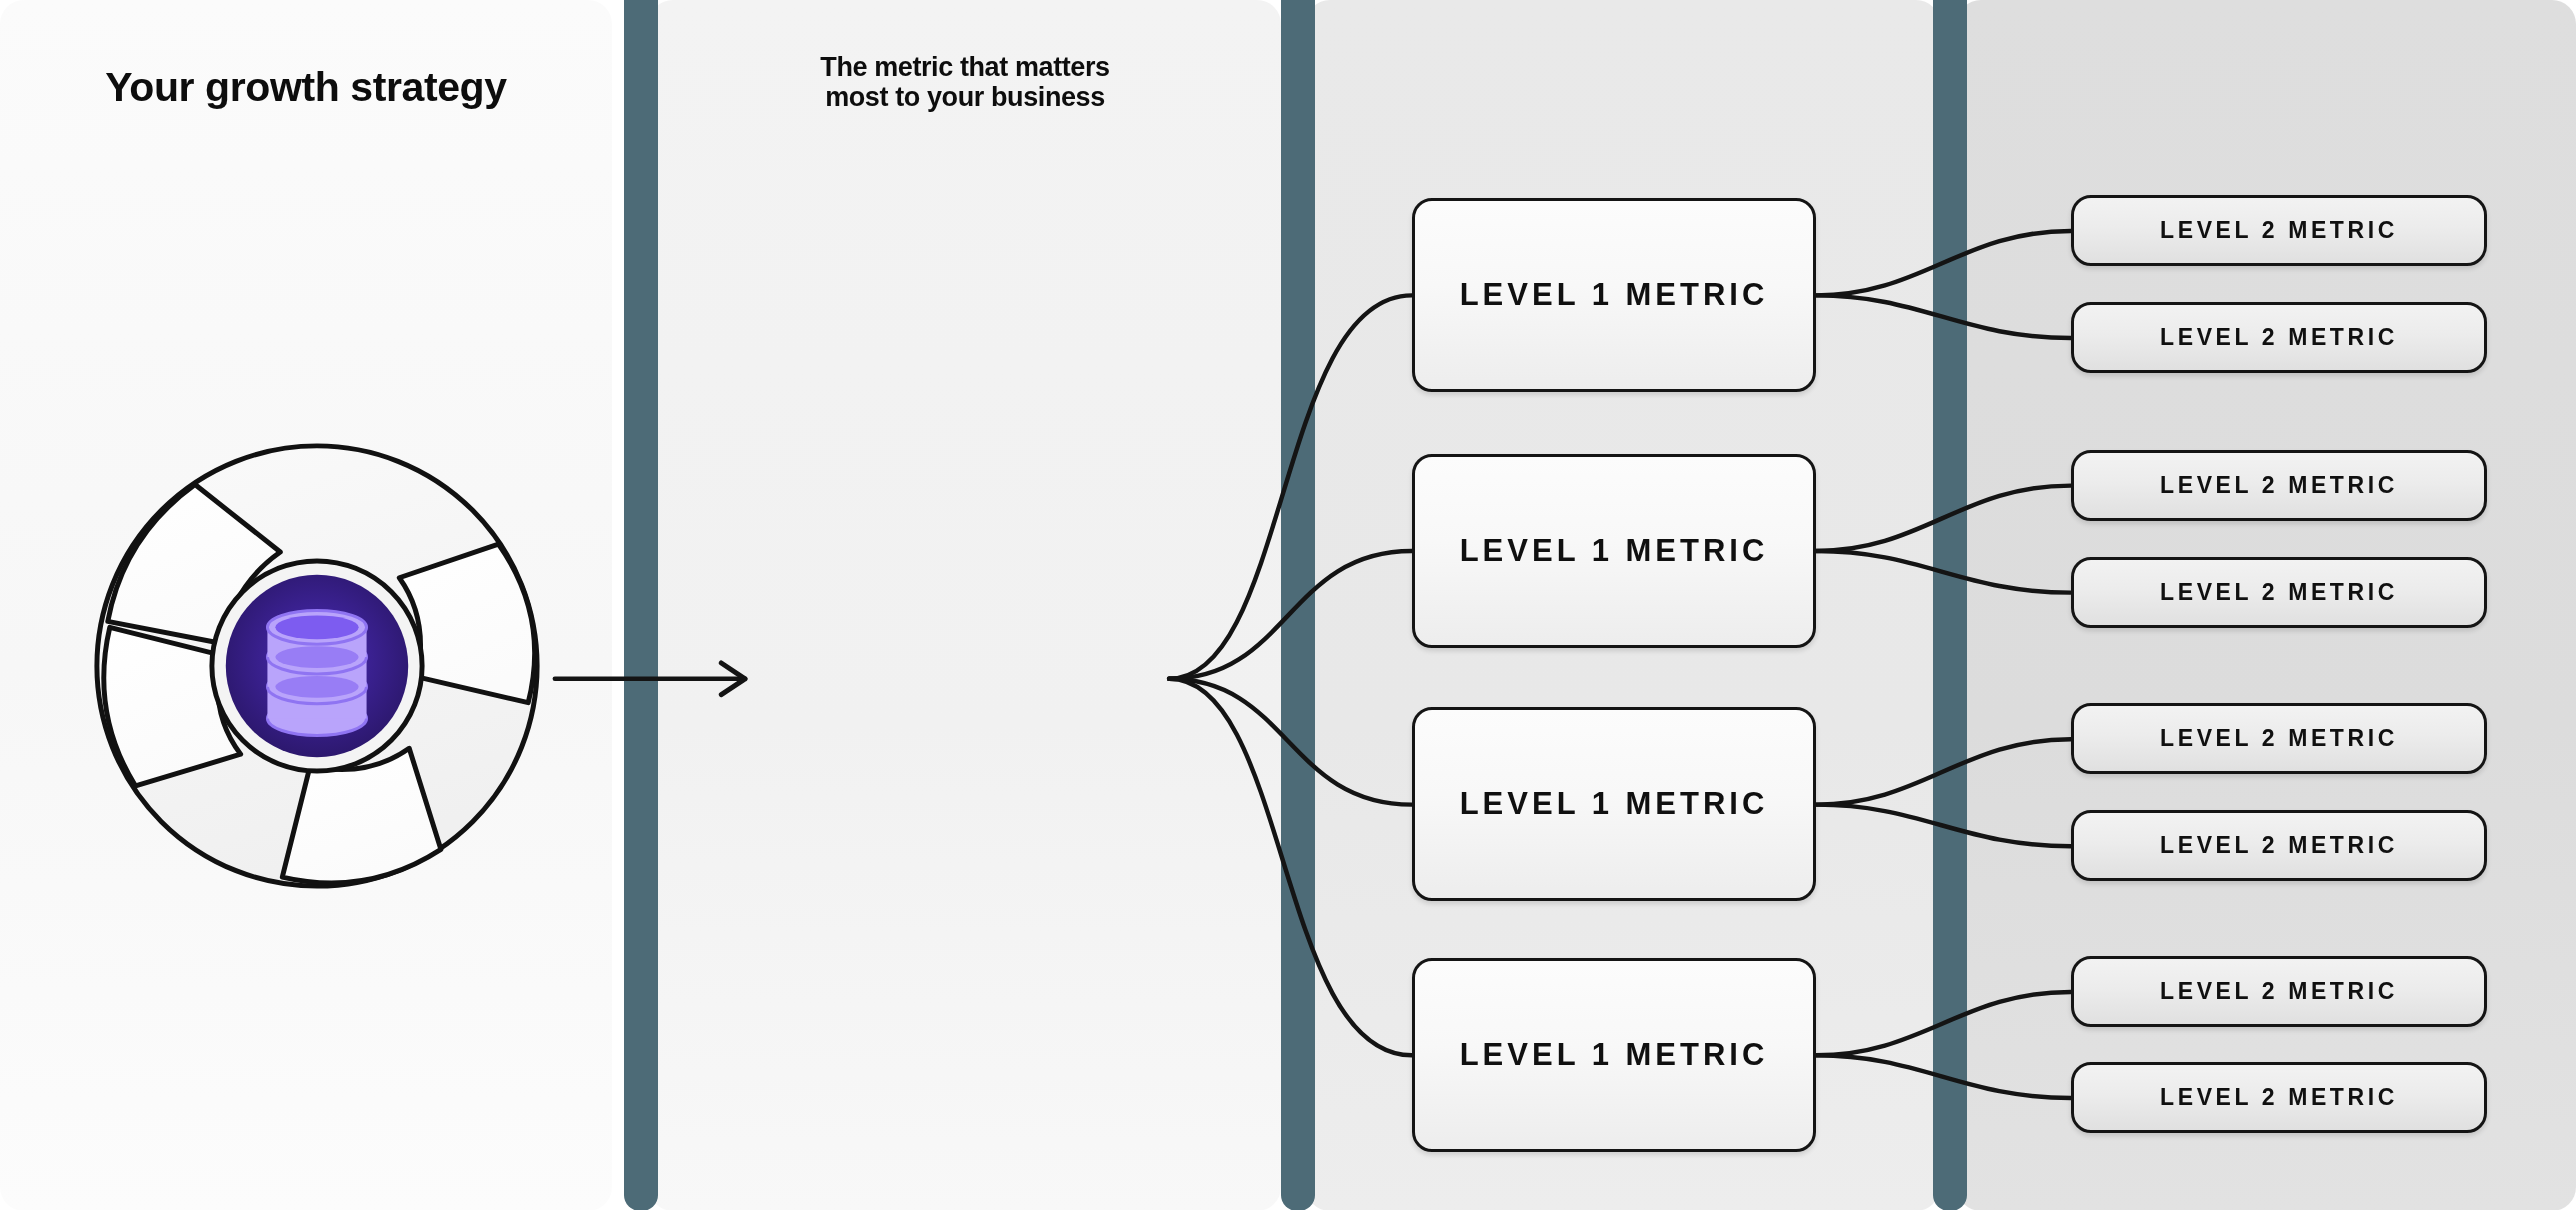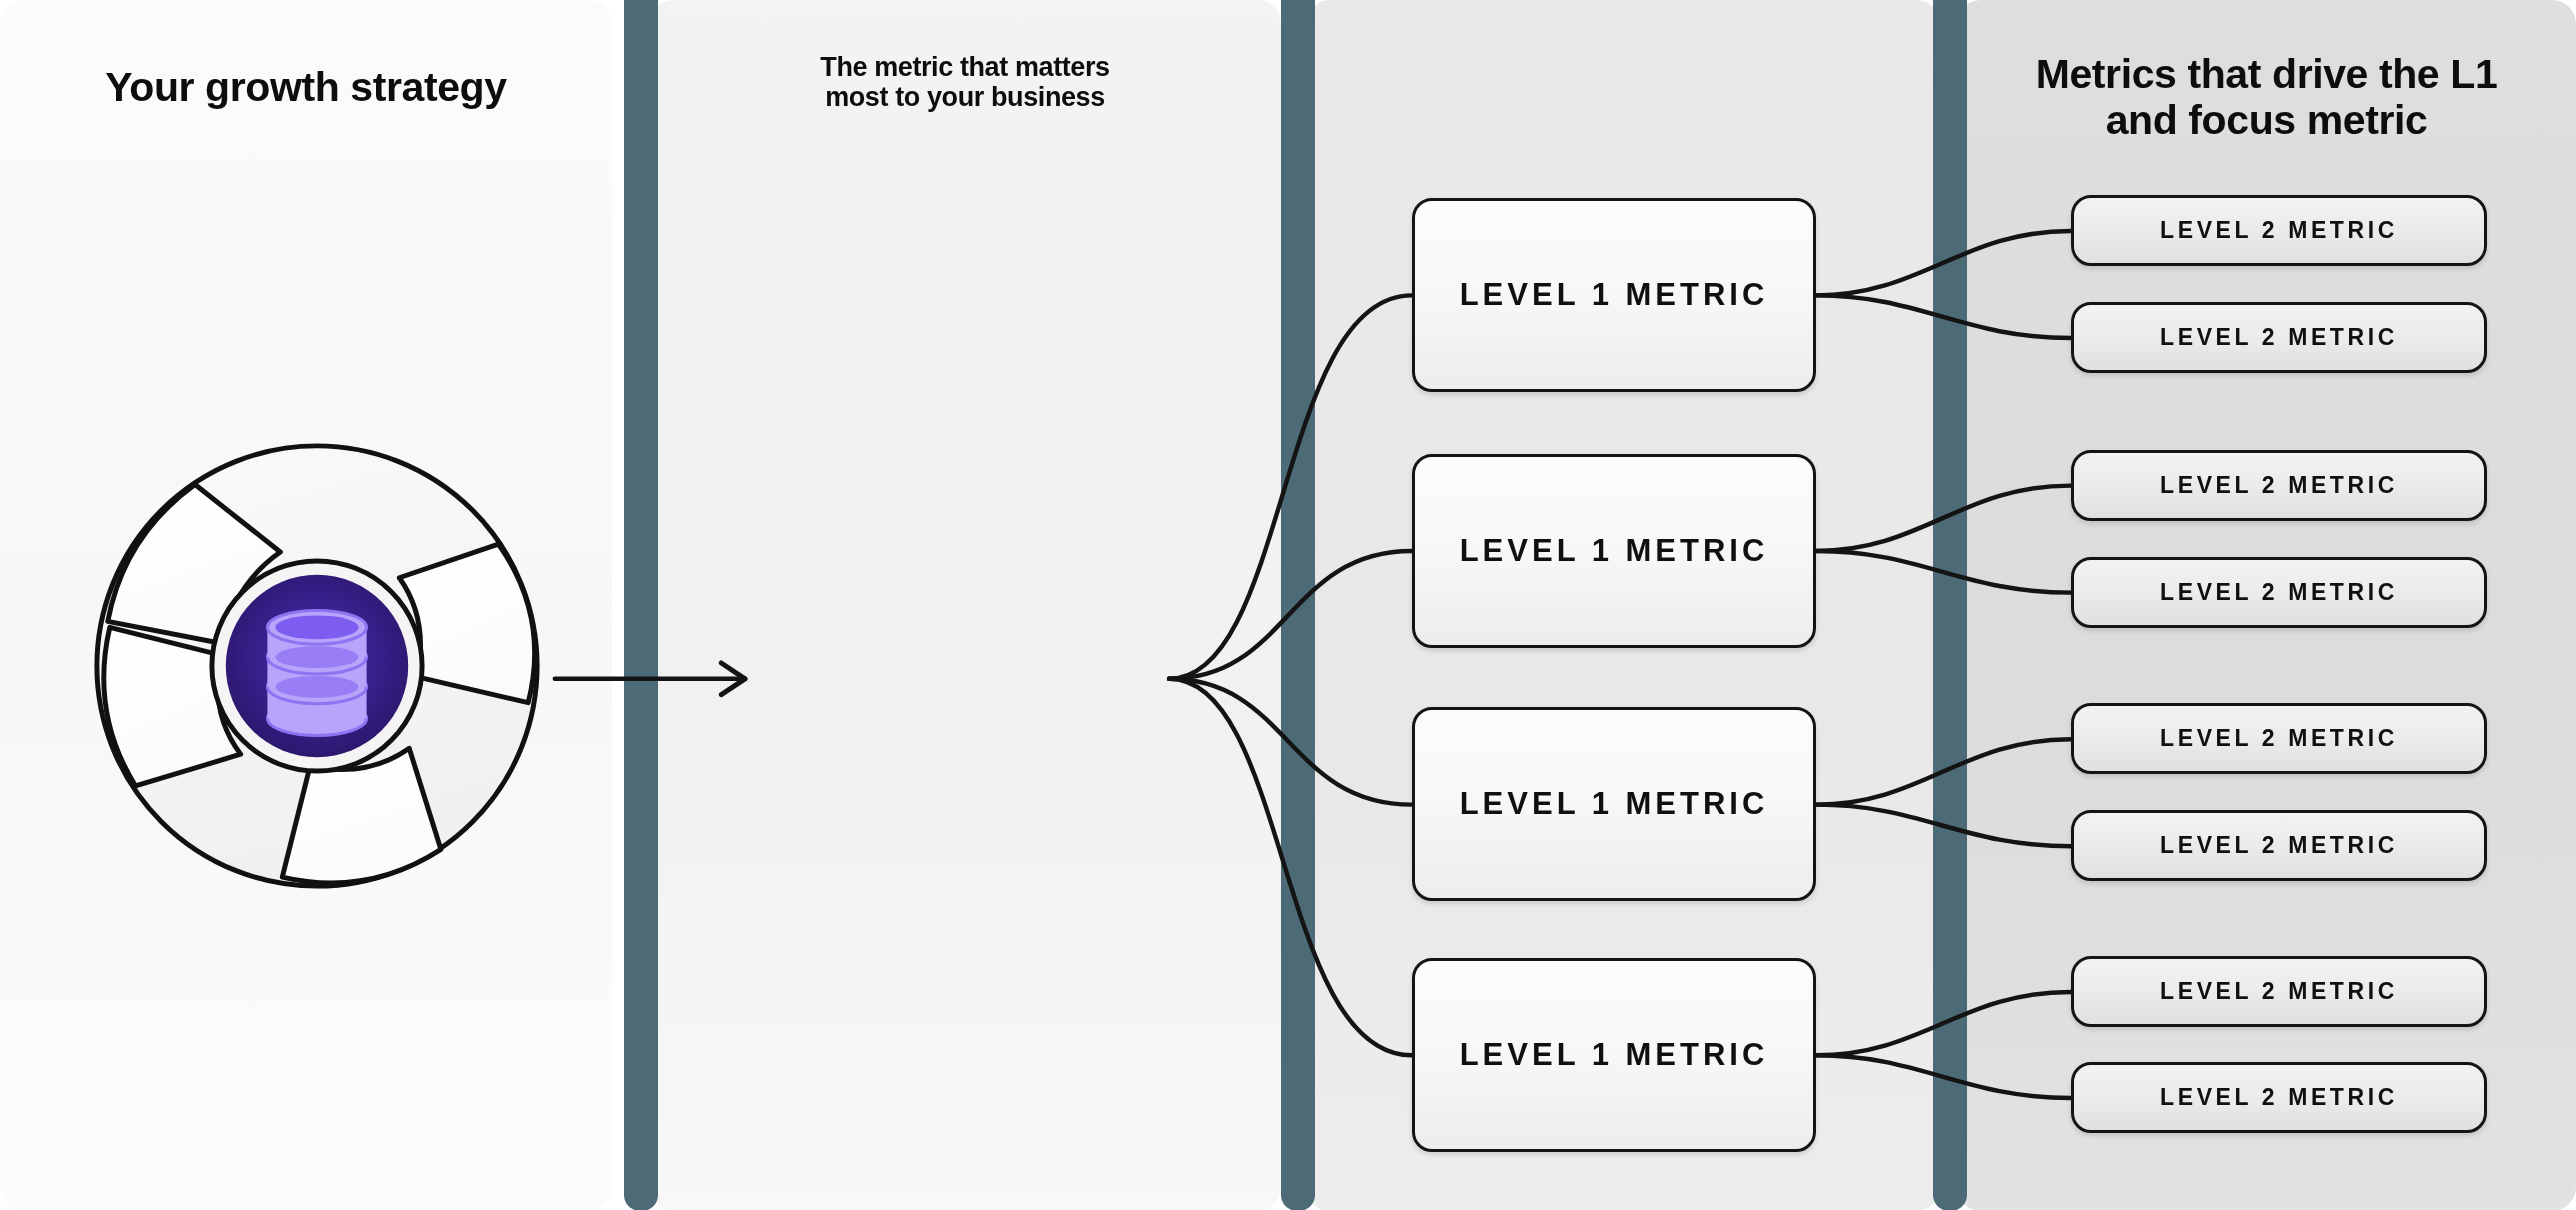--- a/index.html
+++ b/index.html
@@ -84,24 +84,20 @@
   <div class="divider" id="divider-1"></div>
   <div class="divider" id="divider-2"></div>
   <div class="divider" id="divider-3"></div>
 
   <div class="col-head" id="head-1">
     <span>Your growth strategy</span>
   </div>
   <div class="col-head" id="head-2">
     <span>The metric that matters</span>
     <span>most to your business</span>
-  </div>
-  <div class="col-head" id="head-4">
-    <span>Metrics that drive the L1</span>
-    <span>and focus metric</span>
   </div>
 
   <svg id="emblem" viewBox="0 0 470 470">
     <defs>
       <radialGradient id="coreGrad" cx="50%" cy="46%" r="62%">
         <stop offset="0%" stop-color="#5a3ad4"></stop>
         <stop offset="42%" stop-color="#3c2295"></stop>
         <stop offset="100%" stop-color="#281563"></stop>
       </radialGradient>
       <linearGradient id="discGrad" x1="0" y1="0" x2="0.3" y2="1">

